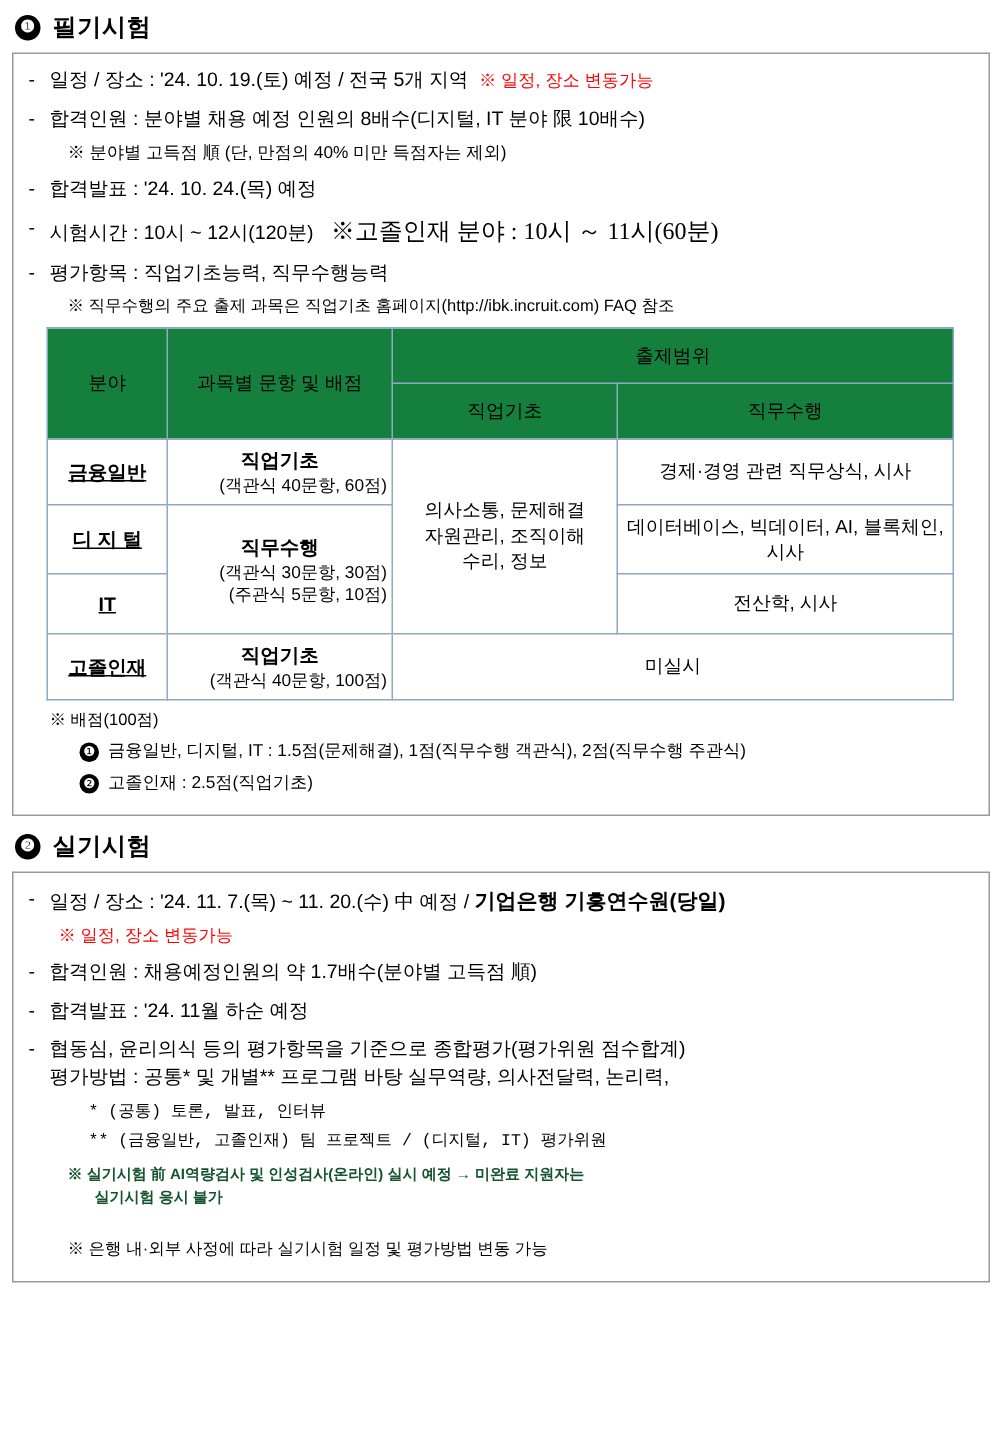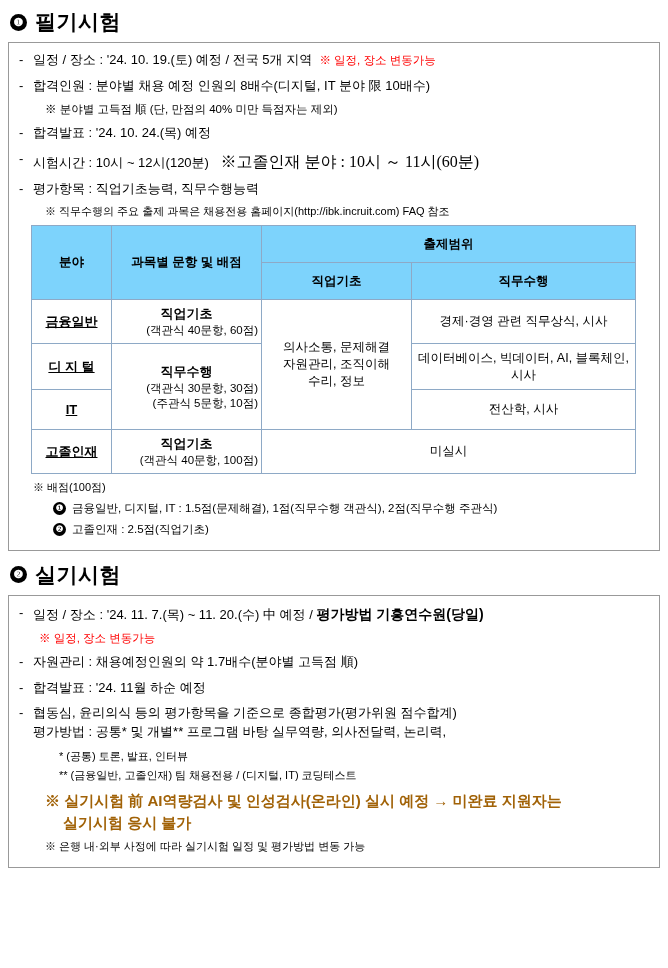--- a/index.html
+++ b/index.html
@@ -36,21 +36,21 @@
     border-radius: 50%;
     background: #000000;
     color: #ffffff;
     font-size: 11px;
     line-height: 17px;
     text-align: center;
     font-weight: bold;
     flex: 0 0 auto;
   }
   .section-title {
-    font-size: 21px;
+    font-size: 16px;
     font-weight: bold;
     letter-spacing: .5px;
   }
   
   .box {
     border: 1px solid #999999;
     margin: 0 8px 10px 8px;
     padding: 8px 10px 8px 10px;
     box-sizing: border-box;
   }
@@ -91,22 +91,22 @@
     font-size: 12.5px;
     table-layout: fixed;
   }
   table.exam th, table.exam td {
     border: 1px solid #8ea9c6;
     text-align: center;
     vertical-align: middle;
     padding: 5px 3px;
   }
   table.exam thead th {
-    background: #7dd3fc;
-    font-weight: bold;
+    background: #15803d;
+    font-weight: normal;
     height: 26px;
   }
   td.subject {
     font-weight: bold;
     font-size: 13px;
     text-decoration: underline;
   }
   .cell-main {
     font-weight: bold;
     font-size: 13px;
@@ -134,25 +134,26 @@
     line-height: 13px;
     text-align: center;
     margin-right: 6px;
     flex: 0 0 auto;
     margin-top: 2px;
   }
   .star {
     font-size: 11px;
     margin: 0 0 4px 40px;
     line-height: 1.4;
+    font-family: Liberation Mono, monospace;
   }
   .warn {
-    font-size: 15px;
-    font-weight: bold;
-    color: #a16207;
+    font-size: 10px;
+    font-weight: bold;
+    color: #14532d;
     margin: 6px 0 2px 26px;
     line-height: 1.5;
   }
   .warn .cont { display: block; margin-left: 18px; }
 </style>
 </head>
 <body>
 
 <div class="page">
 
@@ -188,21 +189,21 @@
         <span>시험시간 : 10시 ~ 12시(120분)</span>
         <span class="smaller" style="margin-left:8px;">※고졸인재 분야 : 10시 ～  11시(60분)</span>
       </span>
     </div>
 
     <div class="line">
       <span class="dash">-</span>
       <span class="line-body">평가항목 : 직업기초능력, 직무수행능력</span>
     </div>
 
-    <div class="note-sm">※ 직무수행의 주요 출제 과목은 채용전용 홈페이지(http://ibk.incruit.com) FAQ 참조</div>
+    <div class="note-sm">※ 직무수행의 주요 출제 과목은 직업기초 홈페이지(http://ibk.incruit.com) FAQ 참조</div>
 
     <table class="exam">
       <colgroup>
         <col style="width:80px">
         <col style="width:150px">
         <col style="width:150px">
         <col style="width:224px">
       </colgroup>
       <thead>
         <tr>
@@ -269,49 +270,49 @@
   <div class="section-head">
     <span class="num-badge">❷</span>
     <span class="section-title">실기시험</span>
   </div>
 
   <div class="box">
 
     <div class="line">
       <span class="dash">-</span>
       <span class="line-body">
-        <span>일정 / 장소 : '24. 11. 7.(목) ~ 11. 20.(수) 中 예정 / </span><span class="bold" style="font-size:14px;">평가방법 기흥연수원(당일)</span>
+        <span>일정 / 장소 : '24. 11. 7.(목) ~ 11. 20.(수) 中 예정 / </span><span class="bold" style="font-size:14px;">기업은행 기흥연수원(당일)</span>
       </span>
     </div>
 
     <div class="note red" style="margin-left:20px;">※ 일정, 장소 변동가능</div>
 
     <div class="line">
       <span class="dash">-</span>
-      <span class="line-body">자원관리 : 채용예정인원의 약 1.7배수(분야별 고득점 順)</span>
+      <span class="line-body">합격인원 : 채용예정인원의 약 1.7배수(분야별 고득점 順)</span>
     </div>
 
     <div class="line">
       <span class="dash">-</span>
       <span class="line-body">합격발표 : '24. 11월 하순 예정</span>
     </div>
 
     <div class="line">
       <span class="dash">-</span>
       <span class="line-body">
         <div>협동심, 윤리의식 등의 평가항목을 기준으로 종합평가(평가위원 점수합계)</div>
         <div>평가방법 : 공통* 및 개별** 프로그램 바탕 실무역량, 의사전달력, 논리력,</div>
       </span>
     </div>
 
     <div class="star">*  (공통) 토론, 발표, 인터뷰</div>
-    <div class="star">** (금융일반, 고졸인재) 팀 채용전용 / (디지털, IT) 코딩테스트</div>
+    <div class="star">** (금융일반, 고졸인재) 팀 프로젝트 / (디지털, IT) 평가위원</div>
 
     <div class="warn">
       <span>※ 실기시험 前 AI역량검사 및 인성검사(온라인) 실시 예정 → 미완료 지원자는</span>
       <span class="cont">실기시험 응시 불가</span>
     </div>
 
-    <div class="note-sm" style="margin-left:26px; margin-top:4px;">※ 은행 내·외부 사정에 따라 실기시험 일정 및 평가방법 변동 가능</div>
+    <div class="note-sm" style="margin-left:26px; margin-top:20px;">※ 은행 내·외부 사정에 따라 실기시험 일정 및 평가방법 변동 가능</div>
 
   </div>
 
 </div>
 
 </body></html>

